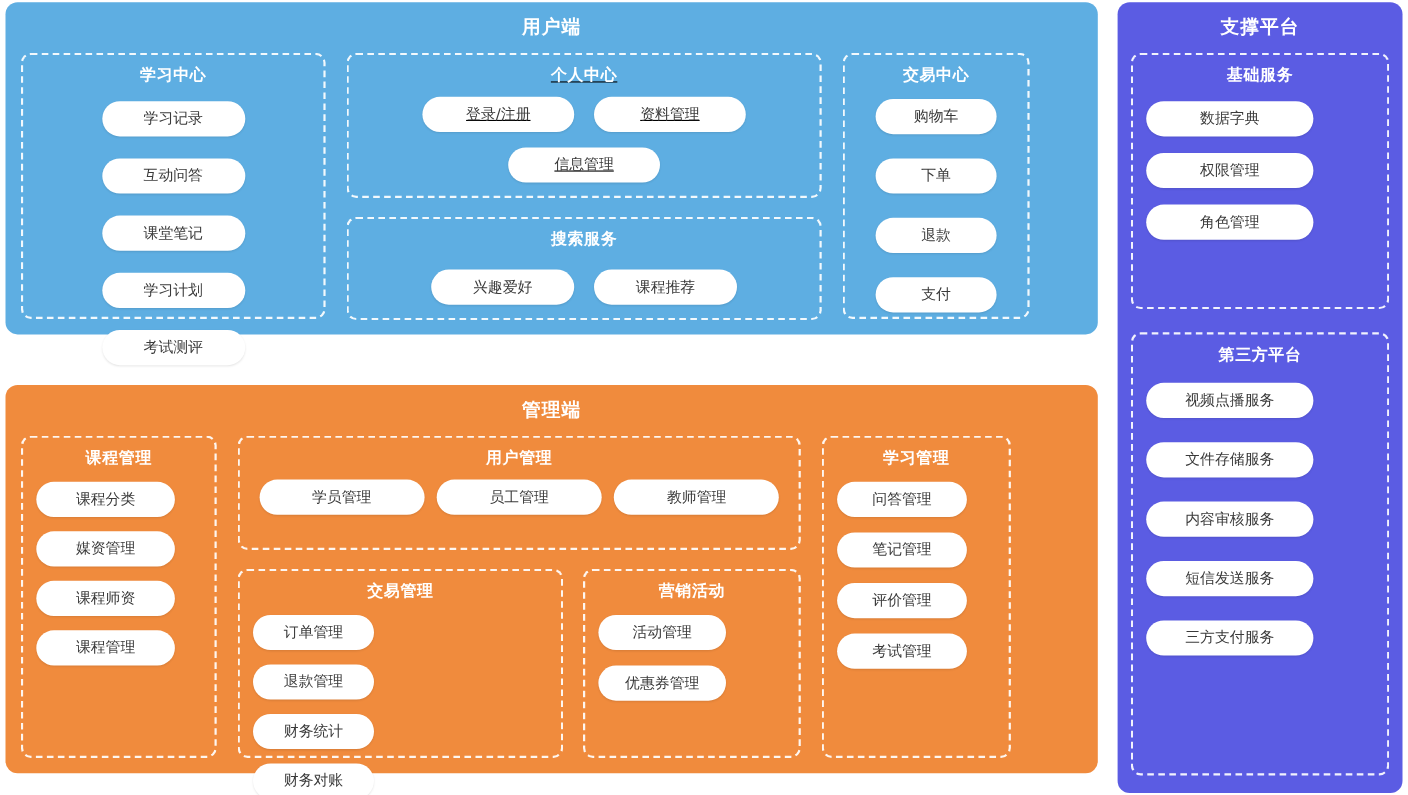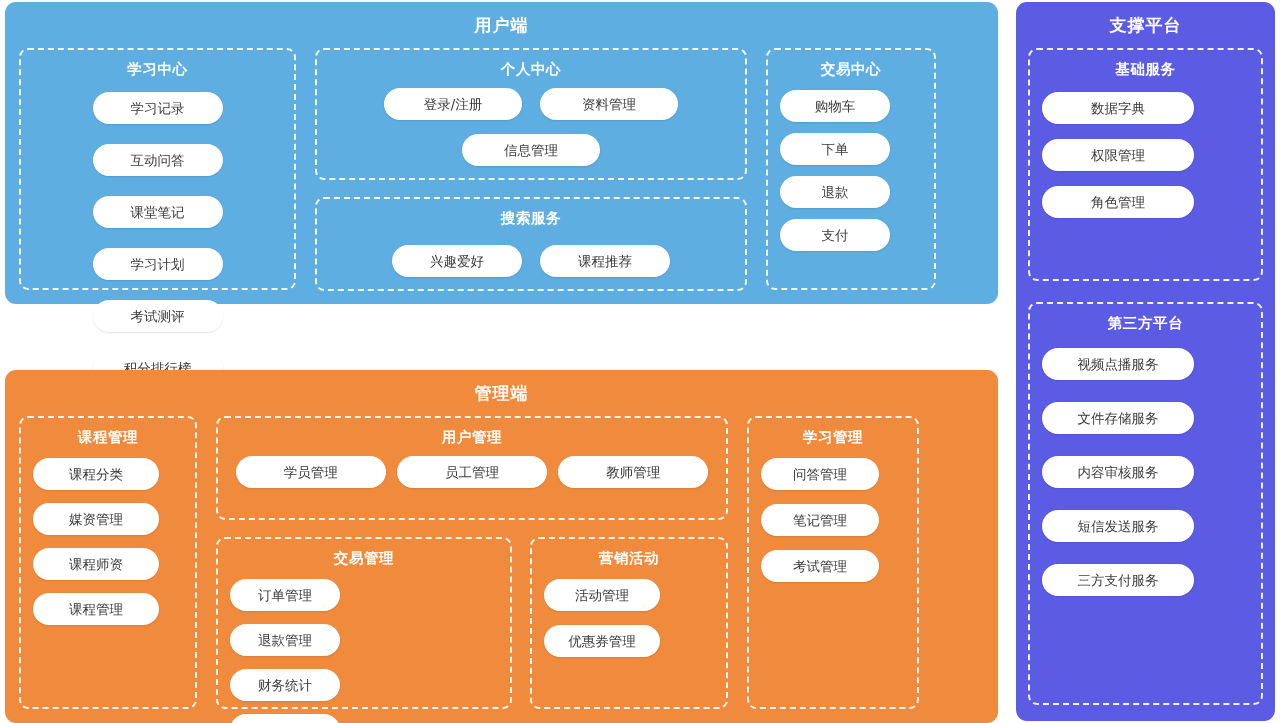--- a/index.html
+++ b/index.html
@@ -37,21 +37,21 @@
 
   
   .panel {
     border-radius: 11px;
     box-sizing: border-box;
     padding: 8px 14px 14px 14px;
     display: flex;
     flex-direction: column;
   }
   .panel-user  { background: #5EAEE2; height: 302px; }
-  .panel-admin { background: #F08B3D; height: 353px; margin-top: 20px; }
+  .panel-admin { background: #F08B3D; height: 353px; }
   .panel-support {
     background: #5B5CE3;
     flex: 1 1 auto;
     height: 719px;
     padding: 8px 12px 16px 12px;
   }
 
   .panel-title {
     color: #ffffff;
     font-size: 17px;
@@ -127,28 +127,28 @@
     user-select: none;
     cursor: default;
   }
 
   
   .g-study      { flex: 0 0 277px; }
   .g-study .group-items { gap: 20px 16px; padding-top: 4px; }
   .g-study .pill { min-width: 98px; }
 
   .col-center   { flex: 0 0 432px; }
-  .g-personal   { flex: 0 0 105px; }
+  .g-personal   { flex: 0 0 105px; text-decoration: underline; }
   .g-personal .pill { min-width: 106px; }
   .g-search     { flex: 1 1 auto; }
   .g-search .group-items { padding-top: 8px; }
   .g-search .pill { min-width: 98px; }
 
   .g-trade      { flex: 0 0 170px; }
-  .g-trade .group-items { padding-top: 2px; gap: 11px; }
+  .g-trade .group-items { padding-top: 2px; gap: 22px; align-items: center; }
   .g-trade .pill { width: 110px; box-sizing: border-box; }
 
   
   .g-course     { flex: 0 0 178px; }
   .g-course .group-items { gap: 13px; padding-top: 2px; }
   .g-course .pill { width: 126px; box-sizing: border-box; }
 
   .col-admin-center { flex: 0 0 512px; }
   .g-usermgmt   { flex: 0 0 104px; }
   .g-usermgmt .group-items { gap: 0; justify-content: space-around; }
@@ -280,20 +280,21 @@
             </div>
 
           </div>
         </div>
 
         <div class="group g-learnmgmt">
           <h3 class="group-title">学习管理</h3>
           <div class="group-items stack">
             <div class="pill">问答管理</div>
             <div class="pill">笔记管理</div>
+            <div class="pill">评价管理</div>
             <div class="pill">考试管理</div>
           </div>
         </div>
 
       </div>
     </section>
 
   </div>
 
   <section class="panel panel-support">

